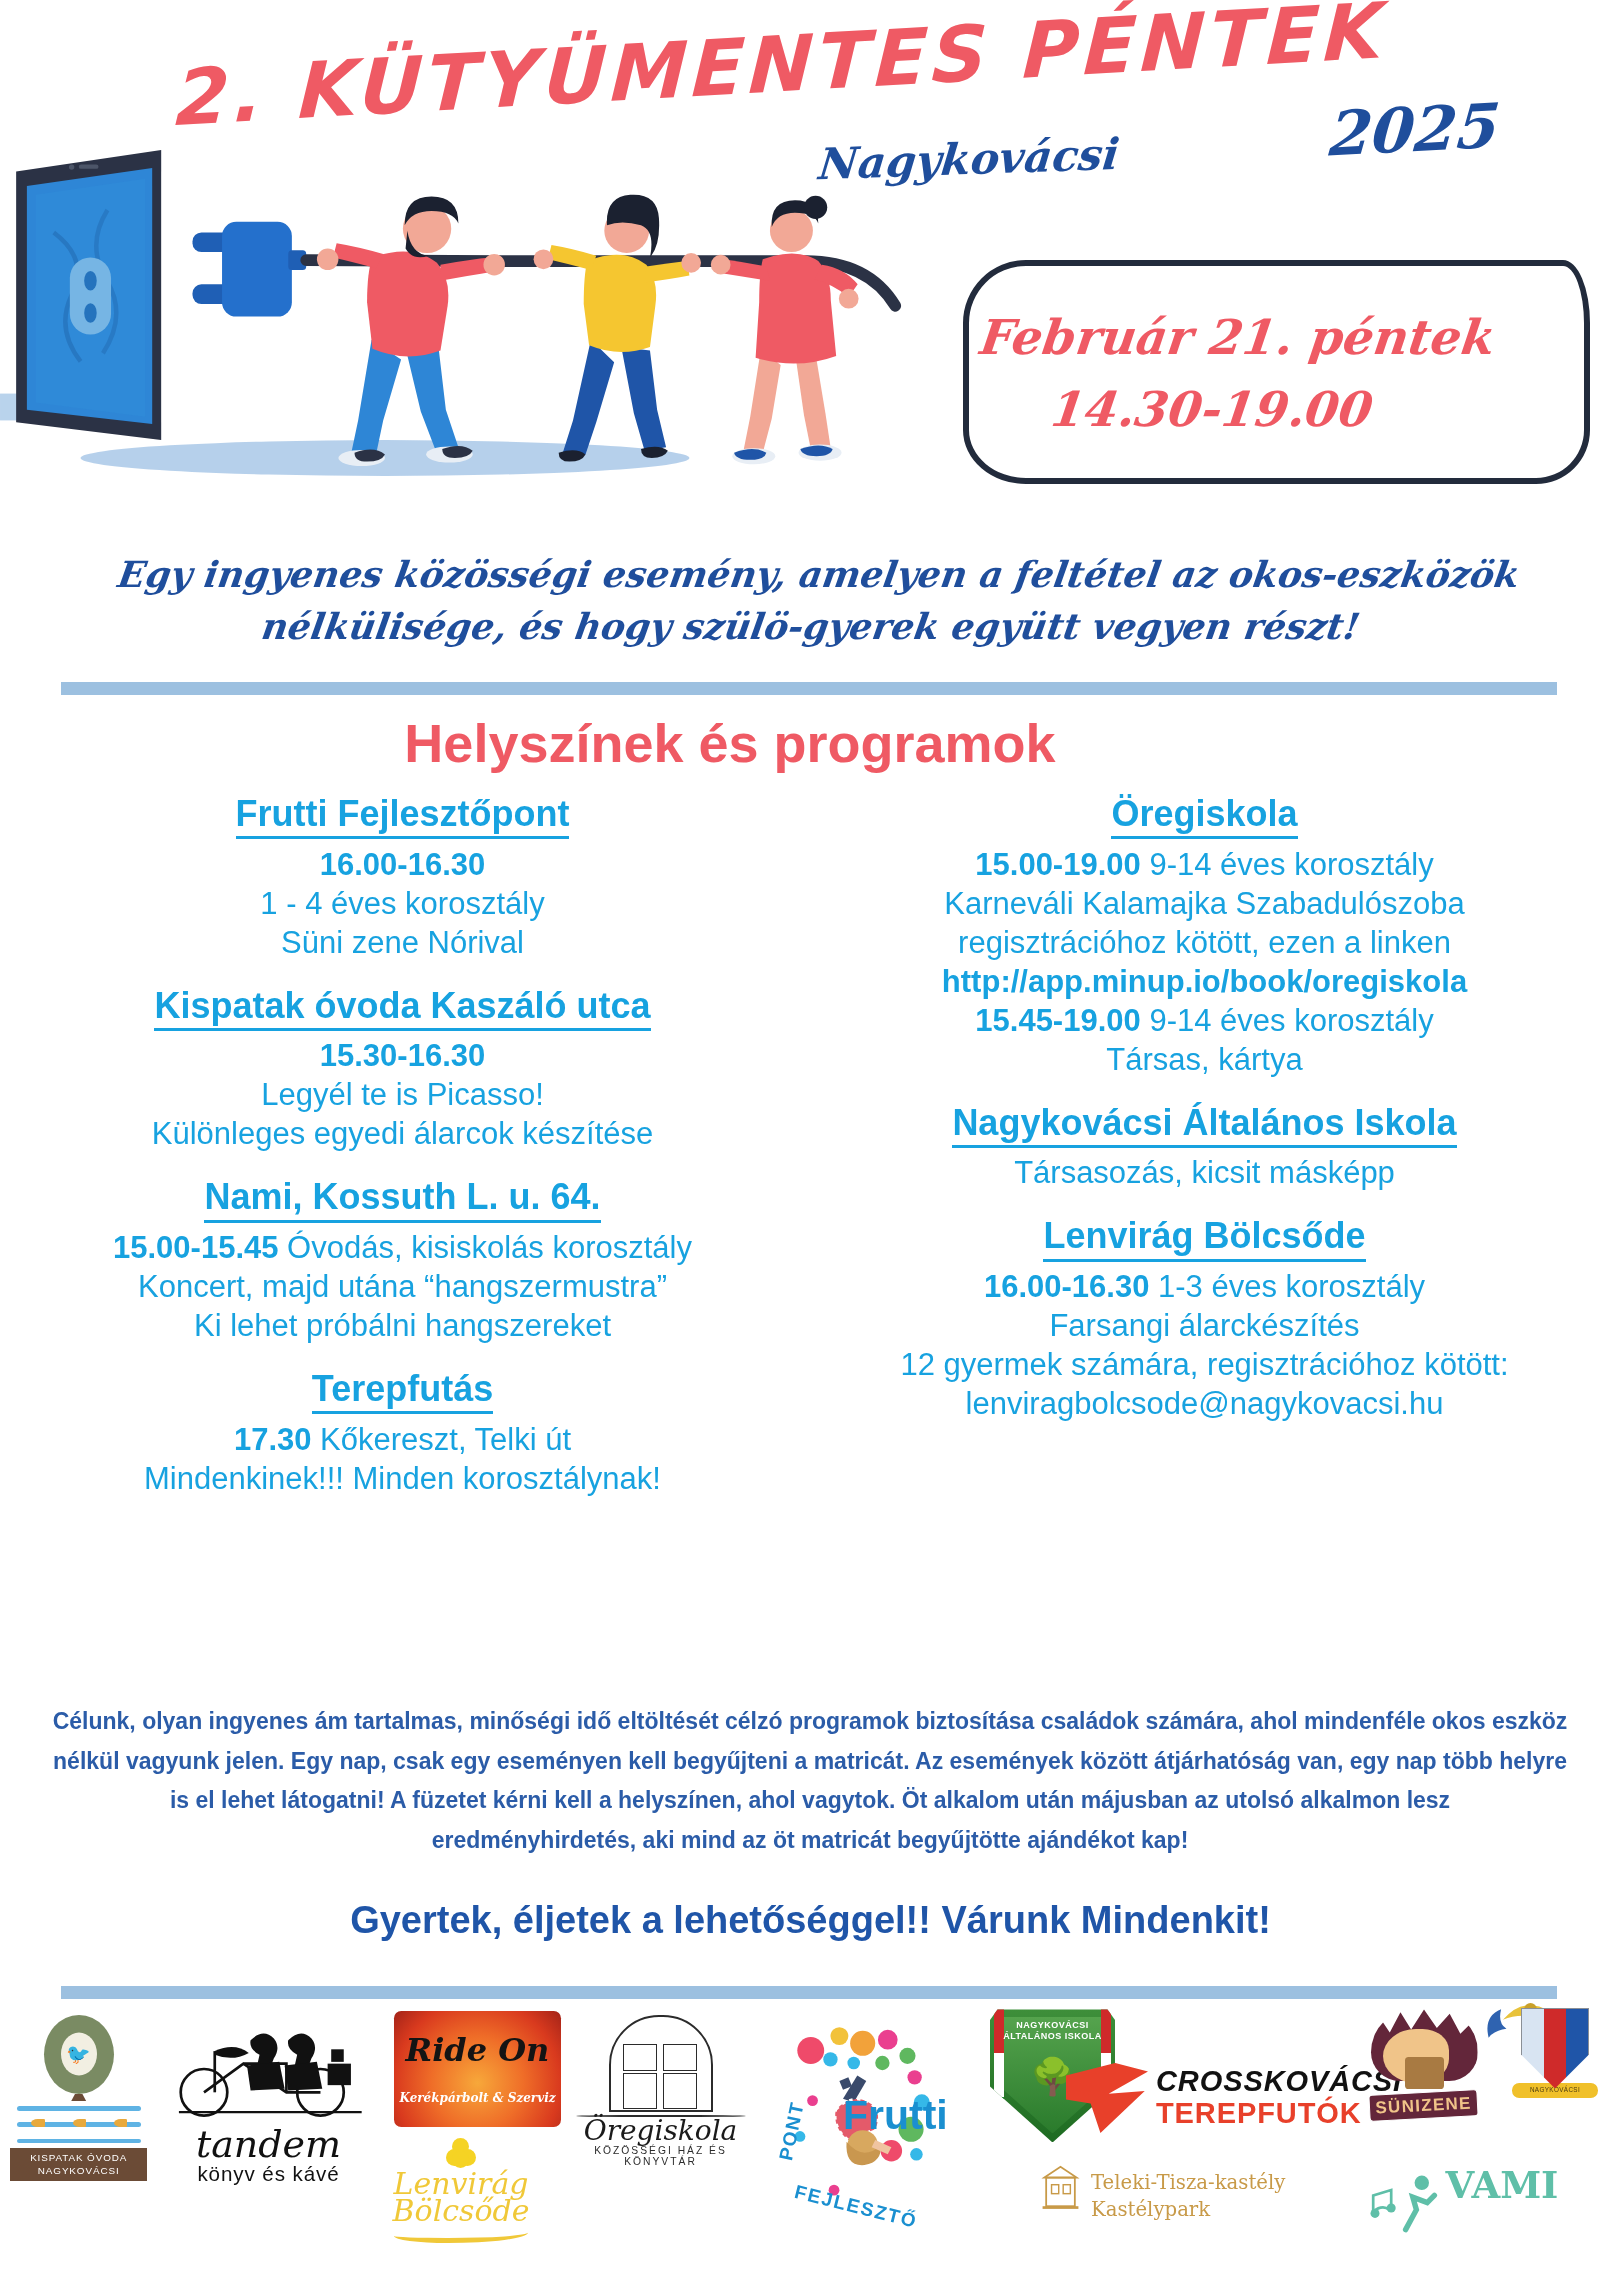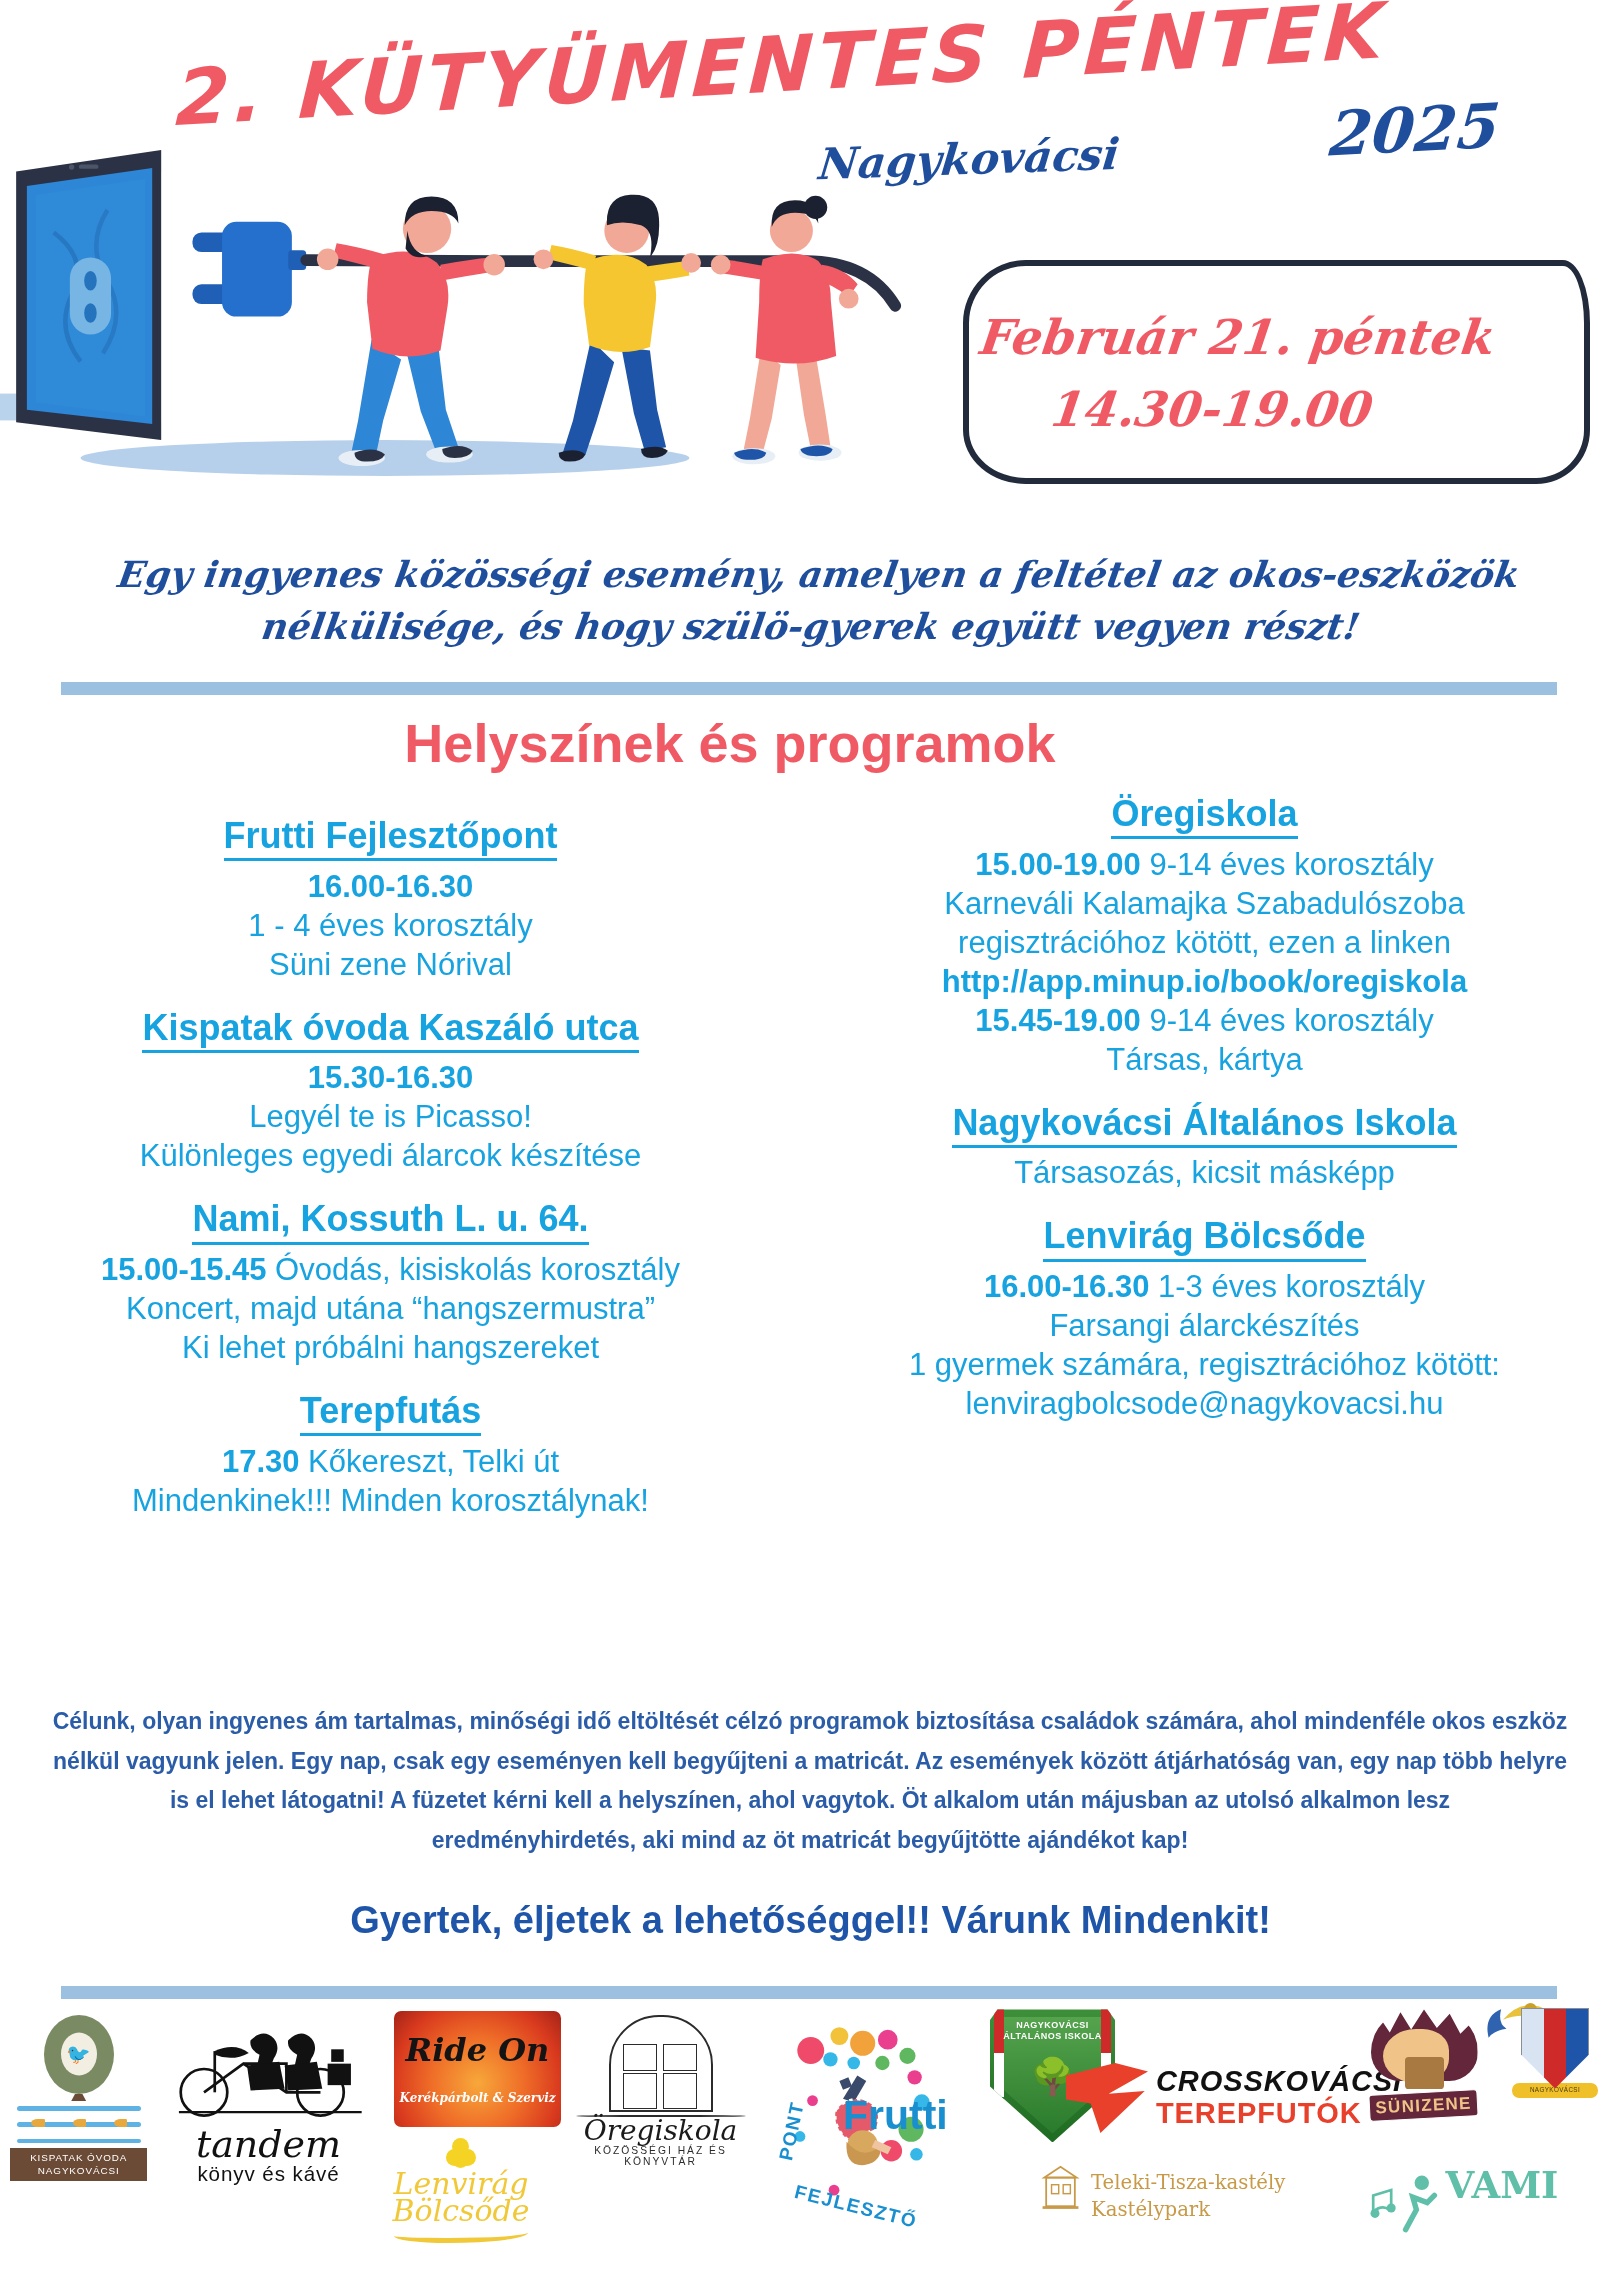--- a/index.html
+++ b/index.html
@@ -86,21 +86,21 @@
     position:absolute;left:0;top:712px;width:1460px;
     text-align:center;
     font-size:54px;font-weight:700;
     color:#ef5a64;
     font-family:"Liberation Sans", sans-serif;
   }
 
   
   .cols{position:absolute;top:793px;left:0;width:1621px;}
   .col{position:absolute;top:0;width:743px;}
-  .col.left{left:19px;margin-top:22px;}
+  .col.left{left:31px;}
   .col.right{left:833px;}
 
   .block{text-align:center;margin-bottom:23px;}
   .venue{
     display:inline-block;
     font-size:36px;font-weight:700;color:#17a2e0;
     border-bottom:3.6px solid #17a2e0;
     line-height:1.15;padding-bottom:1.8px;
     margin-bottom:5.4px;
   }
@@ -382,21 +382,21 @@
           <div class="line"><span>Társas, kártya</span></div>
         </div>
         <div class="block">
           <div><span class="venue">Nagykovácsi Általános Iskola</span></div>
           <div class="line"><span>Társasozás, kicsit másképp</span></div>
         </div>
         <div class="block">
           <div><span class="venue">Lenvirág Bölcsőde</span></div>
           <div class="line"><span class="t">16.00-16.30</span><span> 1-3 éves korosztály</span></div>
           <div class="line"><span>Farsangi álarckészítés</span></div>
-          <div class="line"><span>1 gyermek számára, regisztrációhoz kötött:</span></div>
+          <div class="line"><span>12 gyermek számára, regisztrációhoz kötött:</span></div>
           <div class="line"><span>lenviragbolcsode@nagykovacsi.hu</span></div>
         </div>
       </div>
   </div>
 
   <div class="para">
     <div>Célunk, olyan ingyenes ám tartalmas, minőségi idő eltöltését célzó programok biztosítása családok számára, ahol mindenféle okos eszköz</div>
     <div>nélkül vagyunk jelen.  Egy nap, csak egy eseményen kell begyűjteni a matricát.  Az események között átjárhatóság van, egy nap több helyre</div>
     <div>is el lehet látogatni! A füzetet kérni kell a helyszínen, ahol vagytok. Öt alkalom után májusban az utolsó alkalmon lesz</div>
     <div>eredményhirdetés, aki mind az öt matricát begyűjtötte ajándékot kap!</div>

